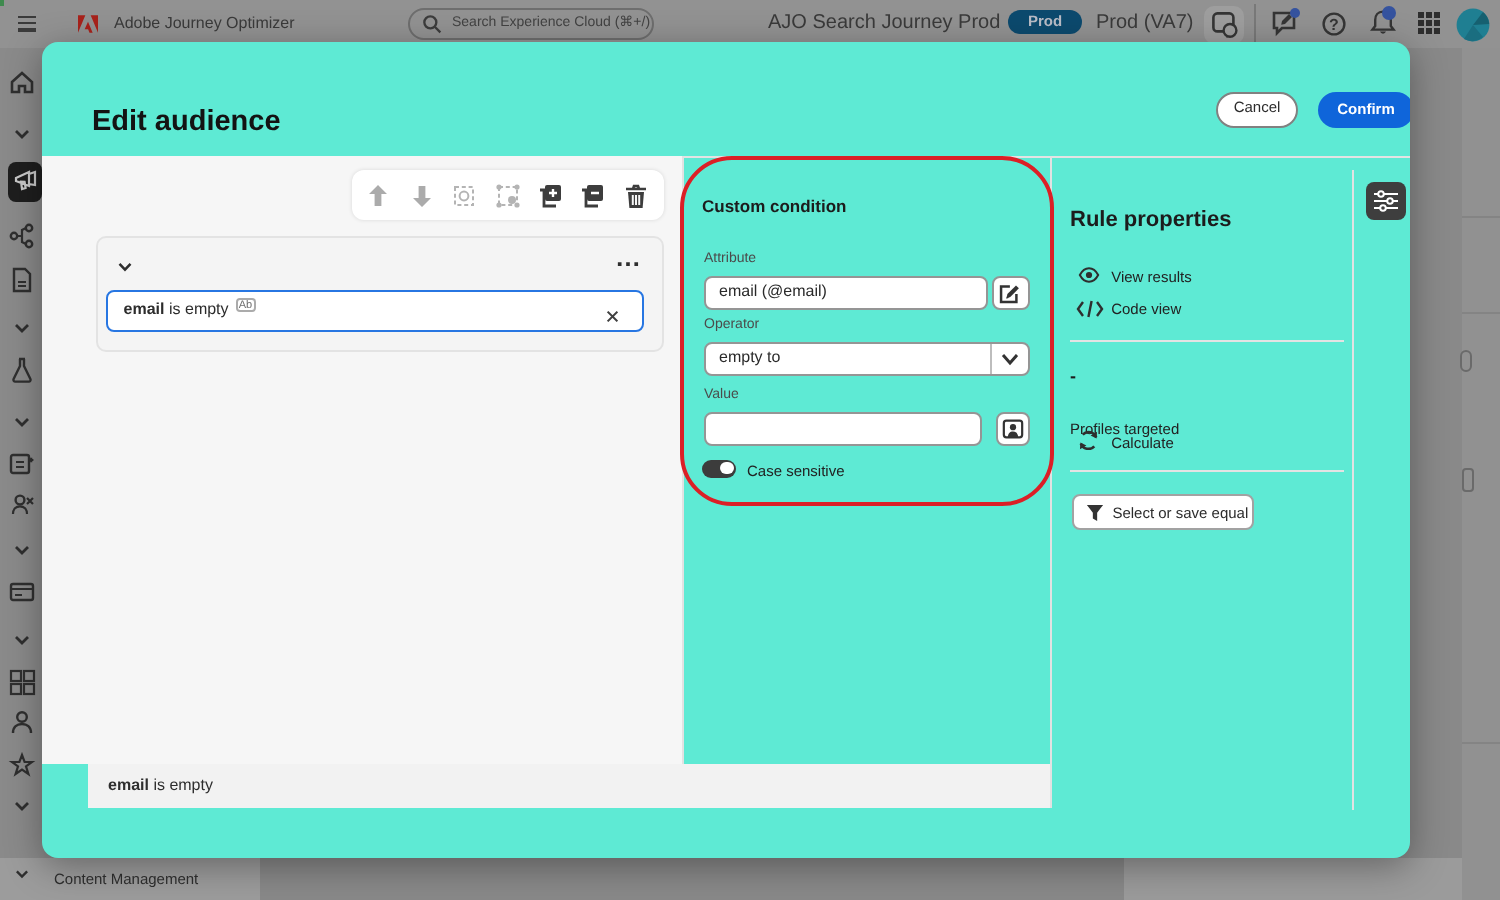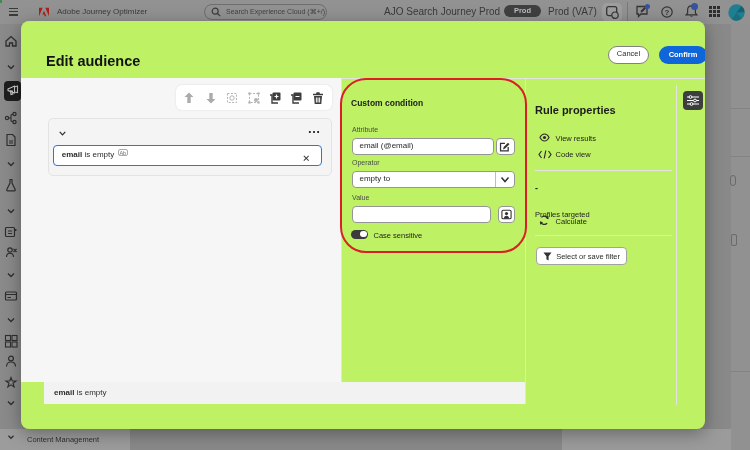--- a/index.html
+++ b/index.html
@@ -9,21 +9,21 @@
   svg { display:block; }
   
   #topbar { left:0; top:0; width:750px; height:24px; background:#929292; }
   #rail { left:0; top:24px; width:22px; height:405px; background:#8a8a8a; }
   #bottomnav { left:0; top:429px; width:130px; height:21px; background:#9c9c9c; }
   #bottomright { left:562px; top:429px; width:188px; height:21px; background:#9b9b9b; }
   #rightstrip { left:731px; top:24px; width:19px; height:426px; background:#919191; }
   .tbtxt { color:#3a3a3a; font-size:11px; line-height:24px; white-space:nowrap; }
   .ricon { left:4px; width:14px; height:14px; color:#2f2f2f; }
   
-  #modal { left:21px; top:21px; width:684px; height:408px; background:#bef264;
+  #modal { left:21px; top:21px; width:684px; height:408px; background:#5eead4;
            border-radius:8px; box-shadow:0 4px 18px rgba(0,0,0,0.35); overflow:hidden; }
   #leftpanel { left:0; top:57px; width:320px; height:304px; background:#f6f6f6; }
   #footerbar { left:23px; top:361px; width:481px; height:22px; background:#f2f2f2; }
   .vline { width:1px; background:#e2e2e2; }
   .hline { height:1px; background:#e3e3e3; }
   .lbl { font-size:7px; color:#4b4b4b; }
   .inp { background:#fff; border:1px solid #959595; border-radius:4px; }
   .itembtn { background:#fff; border:1px solid #959595; border-radius:4px; display:flex; align-items:center; justify-content:center; }
 </style>
 </head>
@@ -45,21 +45,21 @@
     <path fill="#a8221b" d="M19 0 H30 V26 Z M11 0 H0 V26 Z M15 9.5 L22 26 H17.2 L15.2 20.7 H10 Z"></path>
   </svg>
   <div class="abs tbtxt" style="left:57px;top:0;font-size:8px">Adobe Journey Optimizer</div>
   <div class="abs" style="left:204px;top:4px;width:123px;height:15.5px;border:1px solid #6e6e6e;border-radius:8px;"></div>
   <svg class="abs" style="left:211px;top:7px" width="10" height="10" viewBox="0 0 12 12">
     <circle cx="5" cy="5" r="3.6" fill="none" stroke="#3c3c3c" stroke-width="1.4"></circle>
     <line x1="7.8" y1="7.8" x2="11" y2="11" stroke="#3c3c3c" stroke-width="1.4"></line>
   </svg>
   <div class="abs" style="left:226px;top:0;font-size:7px;line-height:24px;color:#424242">Search Experience Cloud (⌘+/)</div>
   <div class="abs tbtxt" style="left:384px;top:0;font-size:10px">AJO Search Journey Prod</div>
-  <div class="abs" style="left:504px;top:4.5px;width:37px;height:12px;background:#404040;border-radius:6px;color:#b9bcc6;font-size:7.5px;font-weight:bold;text-align:center;line-height:12px">Prod</div>
+  <div class="abs" style="left:504px;top:4.5px;width:37px;height:12px;background:#0c4a6e;border-radius:6px;color:#b9bcc6;font-size:7.5px;font-weight:bold;text-align:center;line-height:12px">Prod</div>
   <div class="abs tbtxt" style="left:548px;top:0;font-size:10px">Prod (VA7)</div>
 
   <div class="abs" style="left:602px;top:2.5px;width:20px;height:19px;background:#9e9e9e;border-radius:5px"></div>
   <svg class="abs" style="left:606px;top:6px" width="13" height="13" viewBox="0 0 13 13">
     <rect x="0.7" y="0.7" width="10" height="9" rx="2" fill="none" stroke="#353535" stroke-width="1.3"></rect>
     <circle cx="9" cy="9.2" r="3.2" fill="#9e9e9e" stroke="#353535" stroke-width="1.2"></circle>
     <path d="M7.5 11.7 L7.2 13 L9 11.9" fill="#353535"></path>
   </svg>
   <div class="abs" style="left:627px;top:2px;width:1px;height:19px;background:#797979"></div>
   <svg class="abs" style="left:636px;top:5px" width="14" height="14" viewBox="0 0 14 14">
@@ -282,21 +282,21 @@
     <svg class="abs" style="left:517.5px;top:193.5px" width="10.5" height="10.5" viewBox="0 0 12 12">
       <path d="M1.6 7.8 A4.6 4.6 0 0 0 9.3 9.3 M10.4 4.2 A4.6 4.6 0 0 0 2.7 2.7" fill="none" stroke="#2e2e2e" stroke-width="1.5"></path>
       <path d="M10.9 1 L10.6 4.9 L7.2 3.2 Z M1.1 11 L1.4 7.1 L4.8 8.8 Z" fill="#2e2e2e"></path>
     </svg>
     <div class="abs" style="left:534.6px;top:196px;font-size:7.5px;color:#222">Calculate</div>
     <div class="abs hline" style="left:514px;top:214.1px;width:137px"></div>
     <div class="abs" style="left:515.2px;top:226.2px;width:90.5px;height:18px;border:1px solid #a2a2a2;border-radius:4px;background:#fff;display:flex;align-items:center">
       <svg style="margin-left:6px" width="9" height="9" viewBox="0 0 10 10">
         <path d="M0.5 0.5 H9.5 L6.2 4.8 V9.5 L3.8 8 V4.8 Z" fill="#333"></path>
       </svg>
-      <span style="font-size:7.5px;color:#2c2c2c;margin-left:4px;white-space:nowrap">Select or save filter</span>
+      <span style="font-size:7.5px;color:#2c2c2c;margin-left:4px;white-space:nowrap">Select or save equal</span>
     </div>
 
     <div class="abs" style="left:661.5px;top:70px;width:20px;height:19px;background:#3e3e3e;border-radius:4px"></div>
     <svg class="abs" style="left:665.5px;top:74px" width="12" height="11" viewBox="0 0 12 11">
       <path d="M0 2 H12 M0 5.5 H12 M0 9 H12" stroke="#fff" stroke-width="1.1"></path>
       <circle cx="3.5" cy="2" r="1.4" fill="#3e3e3e" stroke="#fff" stroke-width="1"></circle>
       <circle cx="8" cy="5.5" r="1.4" fill="#3e3e3e" stroke="#fff" stroke-width="1"></circle>
       <circle cx="4.5" cy="9" r="1.4" fill="#3e3e3e" stroke="#fff" stroke-width="1"></circle>
     </svg>
   </div>

